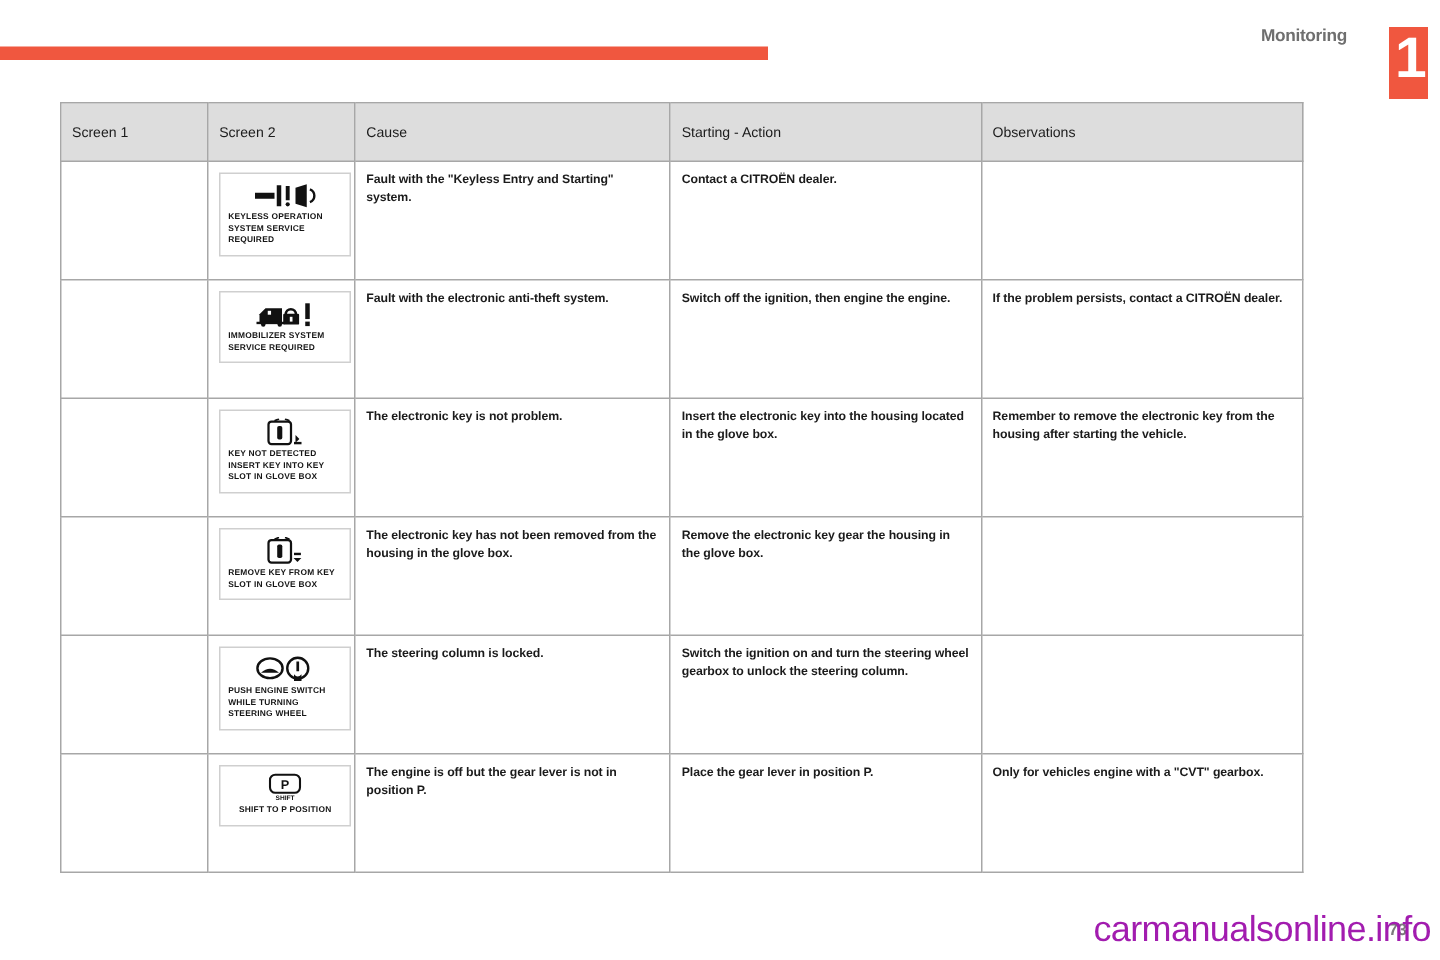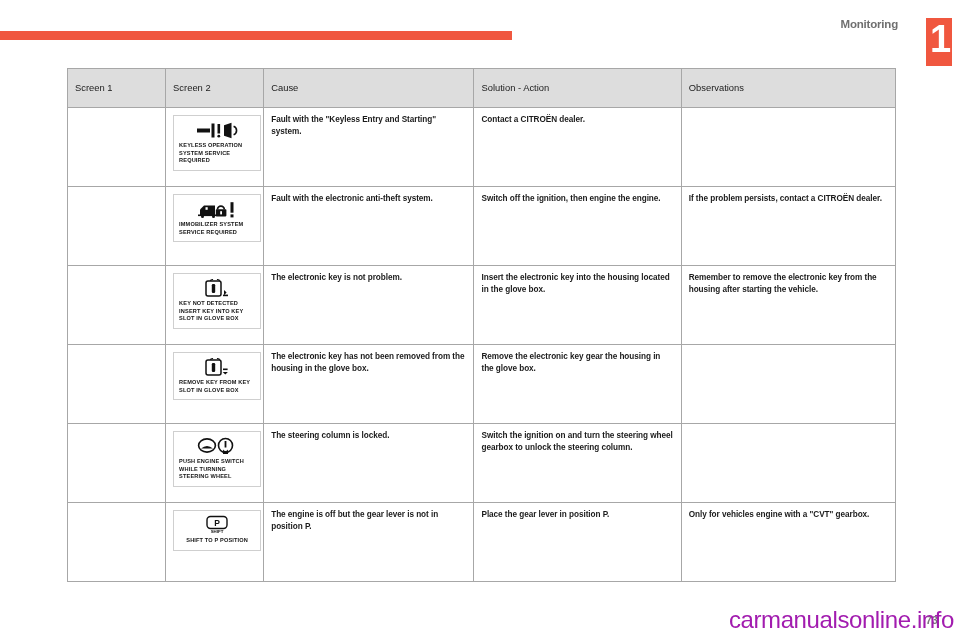--- a/index.html
+++ b/index.html
@@ -56,21 +56,21 @@
     font-size: 38px;
     line-height: 38px;
     font-weight: bold;
     color: #ffffff;
     font-family: "Liberation Sans", sans-serif;
   }
 
   
   .table-wrap {
     position: absolute;
-    left: 67px;
+    left: 40px;
     top: 68px;
     width: 829px;
   }
   table.manual-table {
     border-collapse: collapse;
     width: 829px;
     table-layout: fixed;
   }
   table.manual-table th,
   table.manual-table td {
@@ -176,21 +176,21 @@
       <col class="col-screen2">
       <col class="col-cause">
       <col class="col-solution">
       <col class="col-obs">
     </colgroup>
     <thead>
       <tr>
         <th>Screen 1</th>
         <th>Screen 2</th>
         <th>Cause</th>
-        <th>Solution - Action</th>
+        <th>Starting - Action</th>
         <th>Observations</th>
       </tr>
     </thead>
     <tbody>
 
       <tr>
         <td class="screen1-cell"></td>
         <td>
           <div class="display-box">
             <div class="display-glyph">

